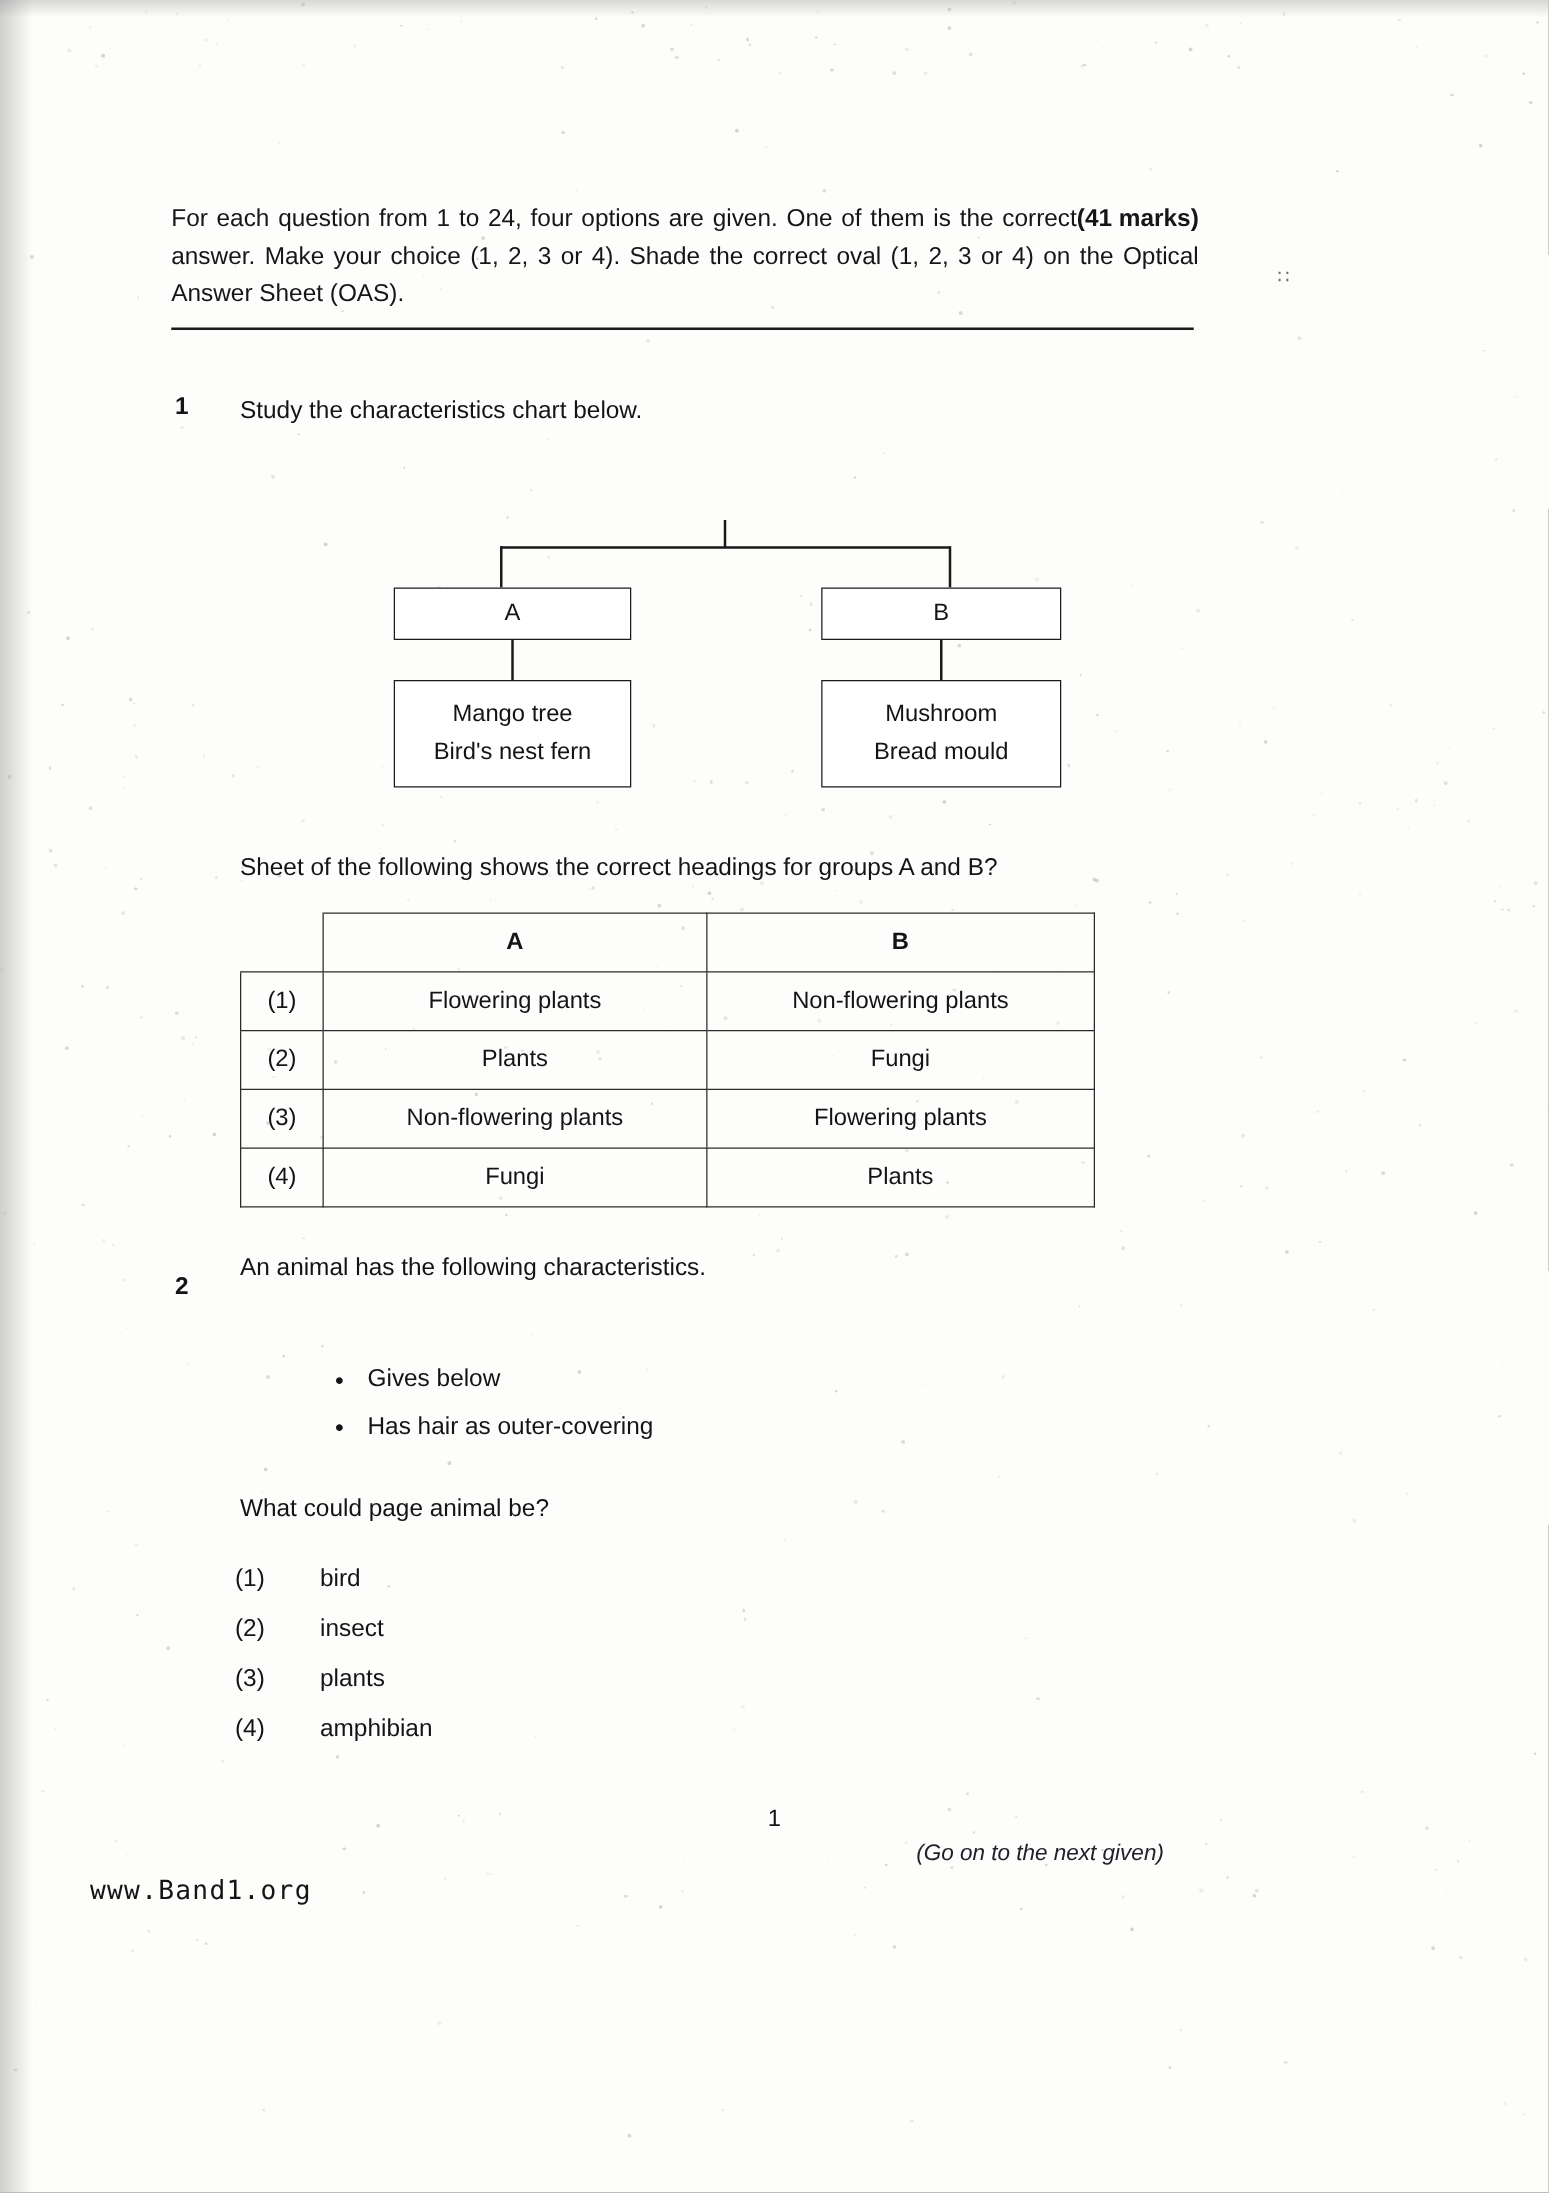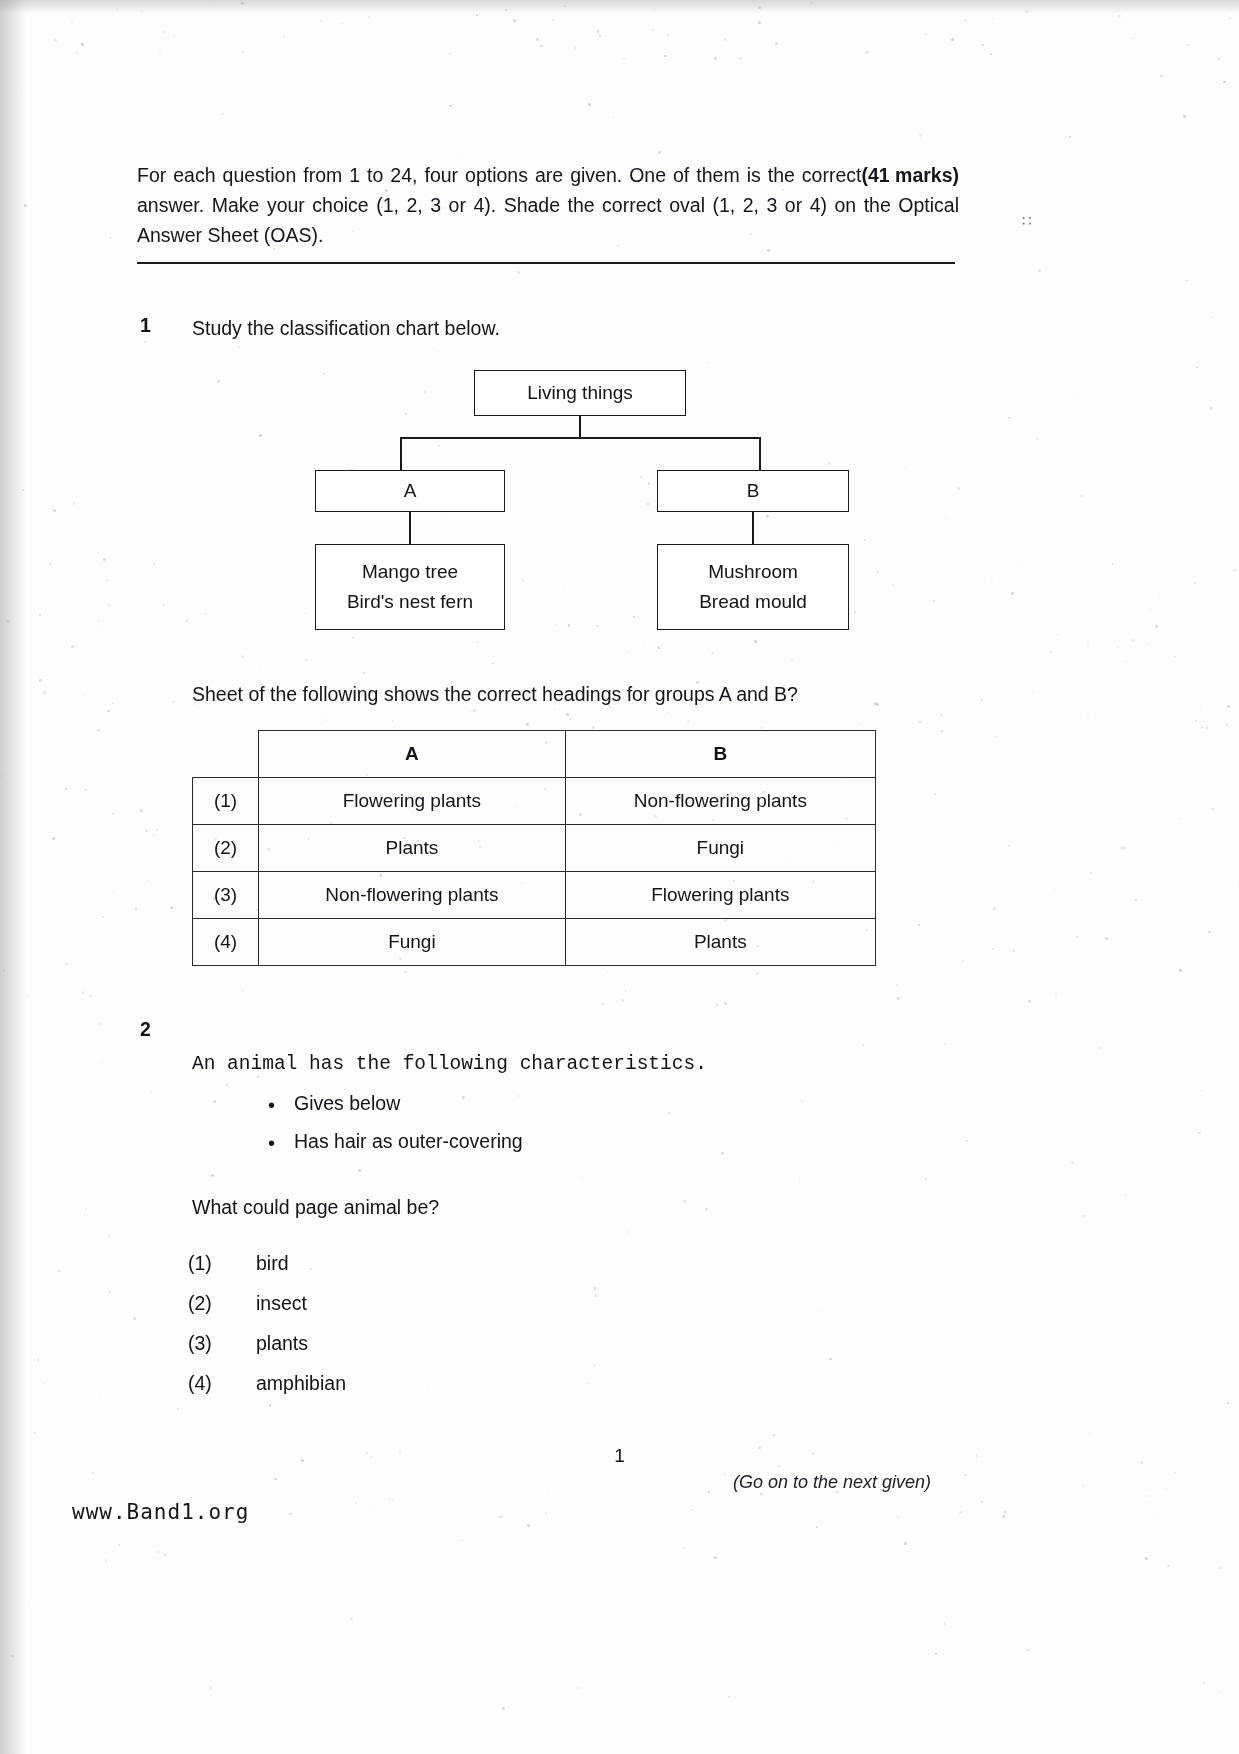--- a/index.html
+++ b/index.html
@@ -571,26 +571,23 @@
   <div class="content">
 
     <div class="instructions">
       <span class="marks">(41 marks)</span>
       <span>For each question from 1 to 24, four options are given. One of them is the correct answer. Make your choice (1, 2, 3 or 4). Shade the correct oval (1, 2, 3 or 4) on the Optical Answer Sheet (OAS).</span>
     </div>
     <div class="rule"></div>
     <div class="stray-mark">∷</div>
 
     <div class="qnum" style="left:140px;top:314px;">1</div>
-    <div class="qtext" style="left:192px;top:314px;">Study the classification chart below.</div>
+    <div class="qtext" style="left:192px;top:314px;">Study the characteristics chart below.</div>
 
     <div class="chart">
-      <div class="cbox" style="left:164px;top:0px;width:212px;height:46px;">
-        <span>Living things</span>
-      </div>
 
       <div class="connector" style="left:269px;top:46px;width:1.6px;height:22px;"></div>
 
       <div class="connector" style="left:90px;top:67px;width:360px;height:1.6px;"></div>
 
       <div class="connector" style="left:90px;top:67px;width:1.6px;height:33px;"></div>
       <div class="connector" style="left:449px;top:67px;width:1.6px;height:33px;"></div>
 
       <div class="cbox" style="left:5px;top:100px;width:190px;height:42px;">
         <span>A</span>
@@ -638,21 +635,21 @@
       </tr>
       <tr>
         <td class="lbl">(4)</td>
         <td class="cola">Fungi</td>
         <td class="colb">Plants</td>
       </tr>
     </tbody>
       </table>
 
     <div class="qnum" style="left:140px;top:1018px;">2</div>
-    <div class="qtext" style="left:192px;top:1050px;font-family:Liberation Mono, monospace;">An animal has the following characteristics.</div>
+    <div class="qtext" style="left:192px;top:1000px;">An animal has the following characteristics.</div>
 
     <div class="bullets">
       <div class="bl">
         <span class="dot">•</span>
         <span>Gives below</span>
       </div>
       <div class="bl">
         <span class="dot">•</span>
         <span>Has hair as outer-covering</span>
       </div>

